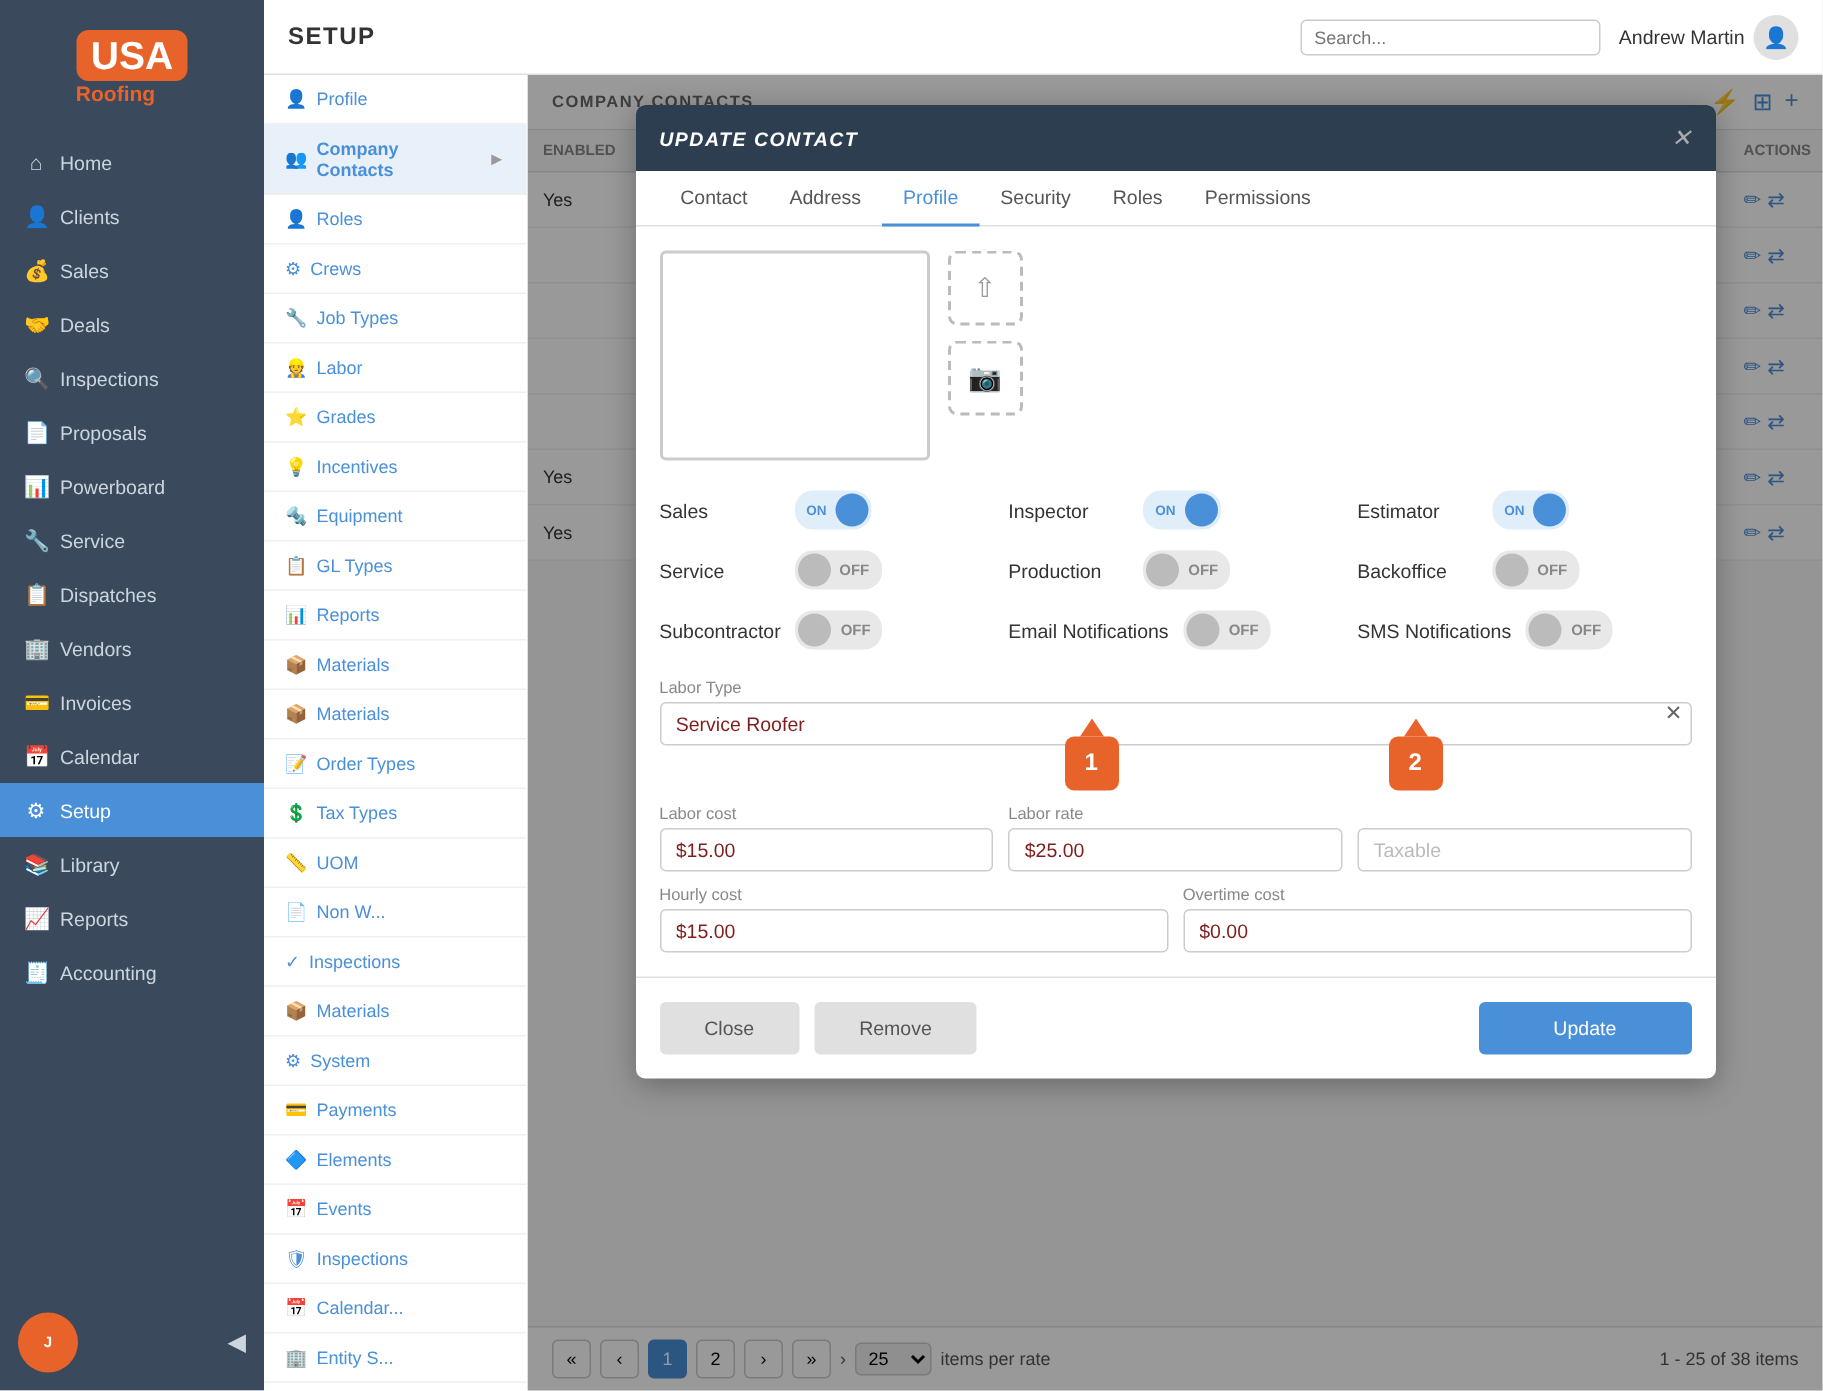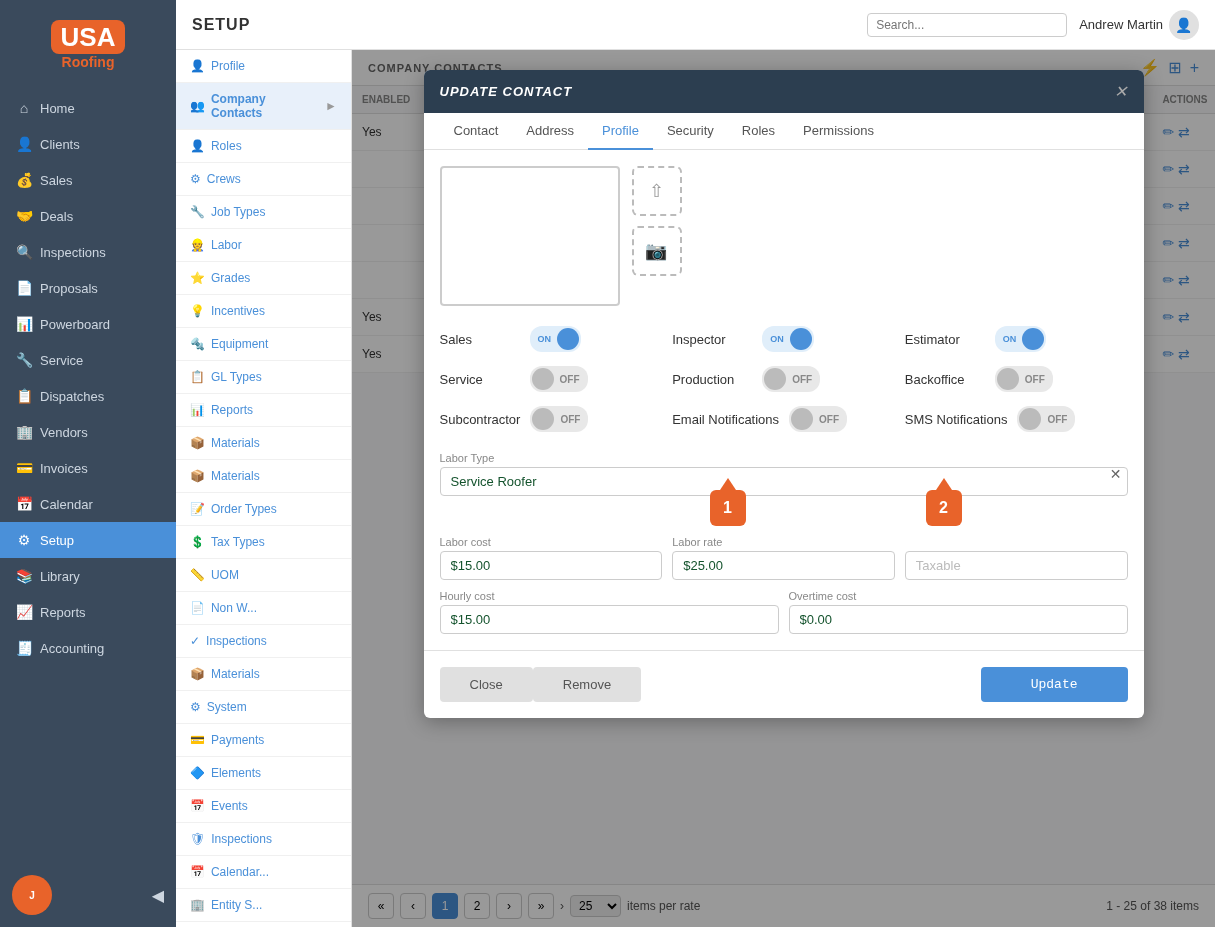--- a/index.html
+++ b/index.html
@@ -18,21 +18,20 @@
     }
     .sidebar-logo {
       background: #3a4a5c;
       padding: 10px;
       display: flex;
       align-items: center;
       justify-content: center;
       height: 90px;
     }
     .logo-box {
-      text-align: center;
     }
     .logo-roofing {
       font-size: 14px;
       color: #e8632a;
       font-weight: bold;
     }
     .logo-bg {
       background: #e8632a;
       border-radius: 8px;
       padding: 4px 10px;
@@ -349,41 +348,42 @@
     }
     .form-field label {
       font-size: 11px;
       color: #888;
     }
     .form-field input {
       border: 1px solid #ccc;
       border-radius: 4px;
       padding: 6px 10px;
       font-size: 13px;
-      color: #14532d;
+      color: #7f1d1d;
       width: 100%;
     }
     .form-field input::placeholder { color: #bbb; }
 
     .field-with-close {
       position: relative;
     }
     .field-close-btn {
       position: absolute;
       right: 6px;
       top: 50%;
       transform: translateY(-50%);
       color: #666;
       cursor: pointer;
       font-size: 14px;
     }
 
     
     .modal-footer {
       display: flex;
+      gap: 10px;
       padding: 16px;
       border-top: 1px solid #e0e0e0;
       justify-content: flex-end;
     }
     .btn-close-modal {
       padding: 10px 30px;
       background: #e0e0e0;
       border: none;
       border-radius: 4px;
       font-size: 13px;
@@ -401,21 +401,20 @@
     }
     .btn-update {
       padding: 10px 50px;
       background: #4a90d9;
       border: none;
       border-radius: 4px;
       font-size: 13px;
       color: #fff;
       cursor: pointer;
       margin-left: auto;
-      font-family: Liberation Mono, monospace;
     }
   </style>
 </head>
 <body>
 
 <div class="sidebar">
   <div class="sidebar-logo">
     <div class="logo-box">
       <div class="logo-bg">
         <div class="logo-usa-text">USA</div>

